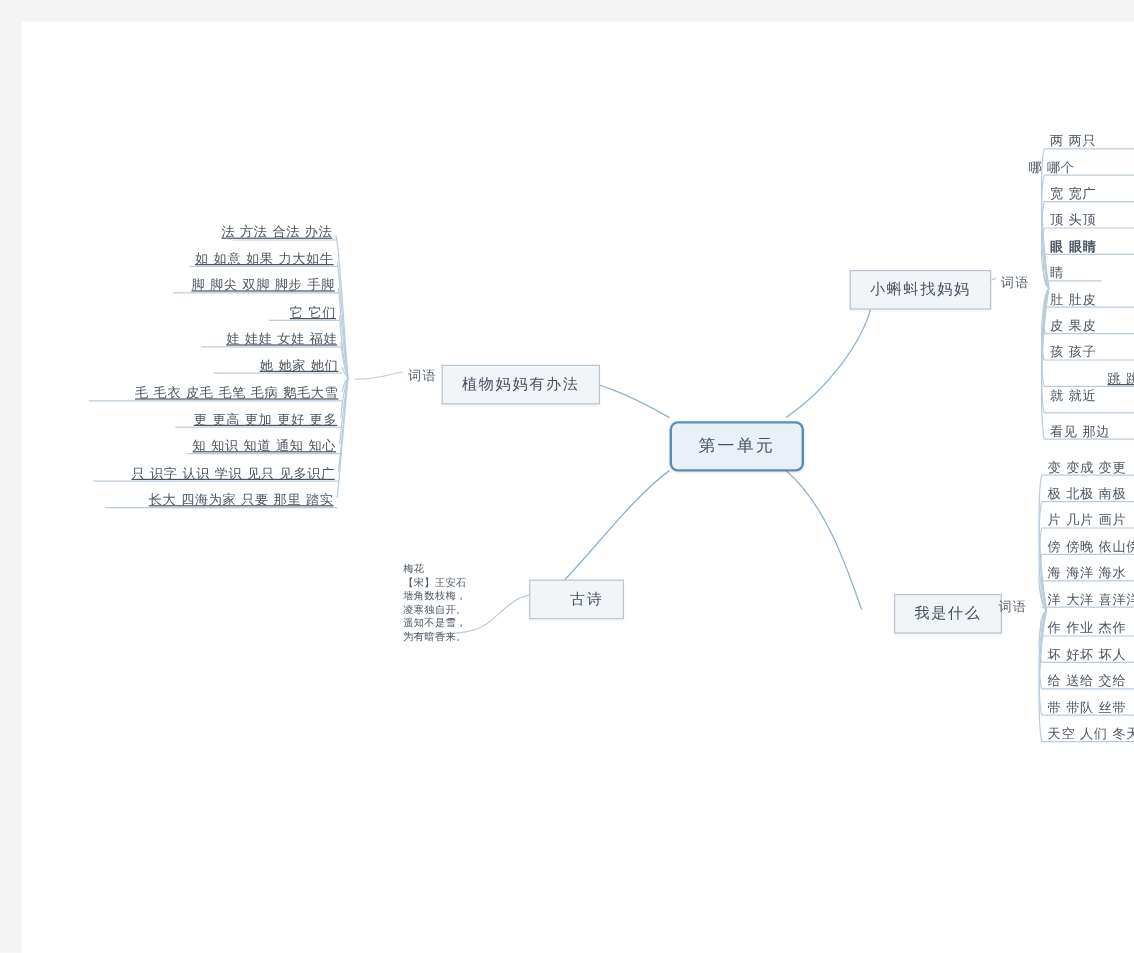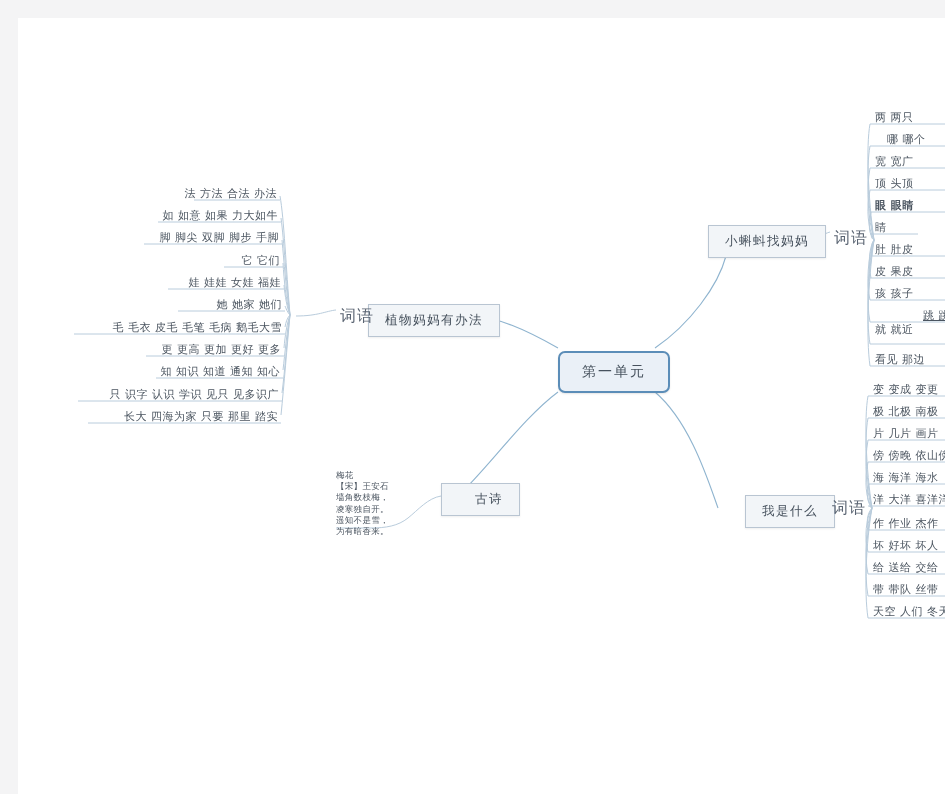--- a/index.html
+++ b/index.html
@@ -46,36 +46,36 @@
     border:1px solid #b9c5d2;
     border-radius:0;
     padding:7px 16px;
     font-size:12.5px;
     letter-spacing:1.5px;
     color:#45505c;
     box-shadow:0 1px 2px rgba(0,0,0,.07);
   }
   
   .label-node{
-    font-size:16px;
+    font-size:11px;
     letter-spacing:1px;
     color:#5a6472;
     padding:2px 4px;
   }
   
   .leaf{
     position:absolute;
     font-size:11px;
     letter-spacing:.5px;
     color:#4b5560;
     white-space:nowrap;
     padding:0 3px 2px 3px;
   }
   .leaf.right{ text-align:left; }
-  .leaf.left{ text-align:left; }
+  .leaf.left{ text-align:left;text-decoration:underline; }
   
   .poem-node{
     position:absolute;
     font-size:8.5px;
     line-height:1.32;
     color:#4b5560;
     white-space:pre-line;
     letter-spacing:.3px;
   }
   svg path{ fill:none; stroke:#8fb4cf; stroke-width:1.1; }
@@ -211,21 +211,21 @@
   <div class="leaf left" style="right:662px;top:235px;">它 它们</div>
   <div class="leaf left" style="right:661px;top:257px;">娃 娃娃 女娃 福娃</div>
   <div class="leaf left" style="right:660px;top:279px;">她 她家 她们</div>
   <div class="leaf left" style="right:660px;top:302px;">毛 毛衣 皮毛 毛笔 毛病 鹅毛大雪</div>
   <div class="leaf left" style="right:661px;top:324px;">更 更高 更加 更好 更多</div>
   <div class="leaf left" style="right:662px;top:346px;">知 知识 知道 通知 知心</div>
   <div class="leaf left" style="right:663px;top:369px;">只 识字 认识 学识 见只 见多识广</div>
   <div class="leaf left" style="right:664px;top:391px;">长大 四海为家 只要 那里 踏实</div>
 
   <div class="leaf right" style="left:854px;top:92px;">两 两只</div>
-  <div class="leaf right" style="left:866px;top:114px;">哪 哪个</div>
+  <div class="leaf right" style="left:836px;top:114px;">哪 哪个</div>
   <div class="leaf right" style="left:854px;top:136px;">宽 宽广</div>
   <div class="leaf right" style="left:854px;top:158px;">顶 头顶</div>
   <div class="leaf right" style="left:854px;top:180px;font-weight:bold;">眼 眼睛</div>
   <div class="leaf right" style="left:854px;top:202px;">睛</div>
   <div class="leaf right" style="left:854px;top:224px;">肚 肚皮</div>
   <div class="leaf right" style="left:854px;top:246px;">皮 果皮</div>
   <div class="leaf right" style="left:854px;top:268px;">孩 孩子</div>
   <div class="leaf right" style="left:902px;top:290px;text-decoration:underline;">跳 跳动</div>
   <div class="leaf right" style="left:854px;top:304px;">就 就近</div>
   <div class="leaf right" style="left:854px;top:334px;">看见 那边</div>

